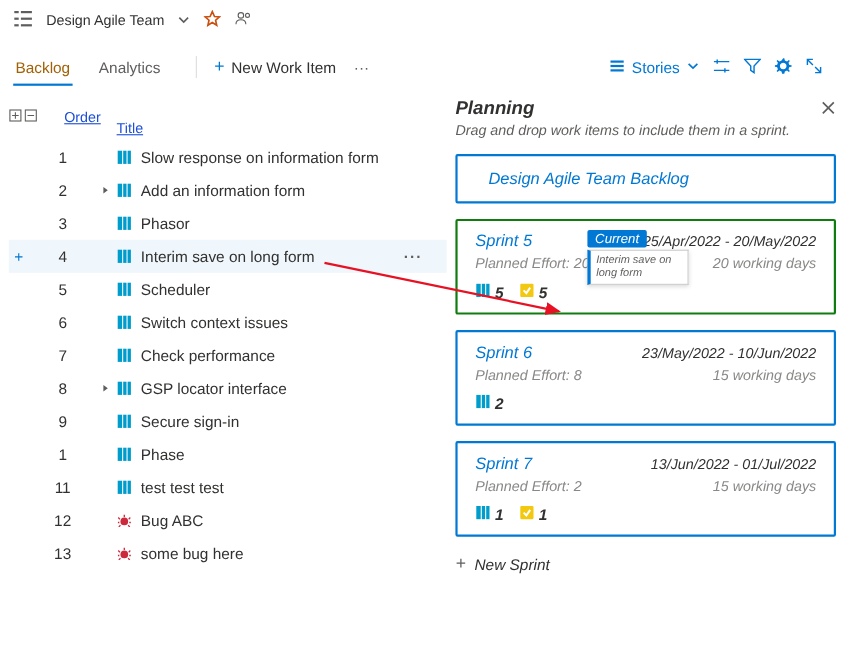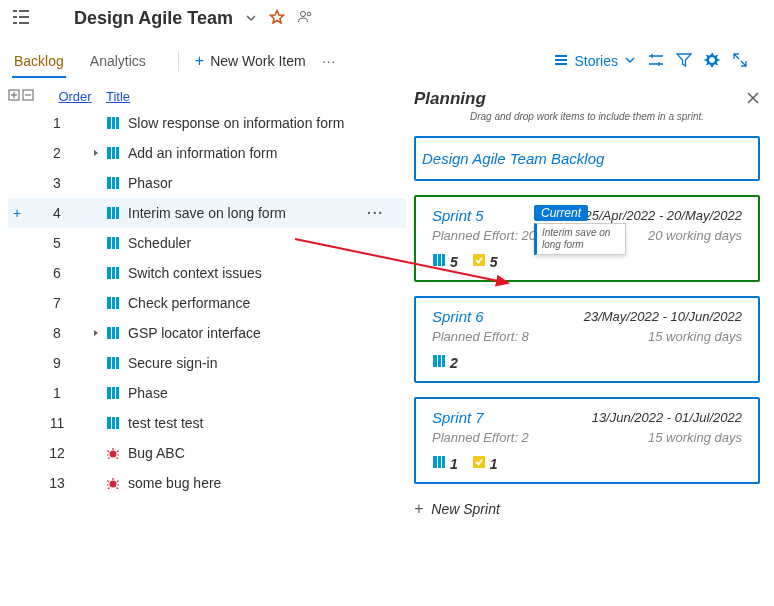--- a/index.html
+++ b/index.html
@@ -1,20 +1,20 @@
 <!DOCTYPE html>
 <html><head>
 <meta charset="utf-8">
 <style>
 * { box-sizing: border-box; margin: 0; padding: 0; }
 body { font-family: "Segoe UI", -apple-system, sans-serif; font-size: 14px; color: #323130; background: #fff; width: 774px; height: 606px; overflow: hidden; position: relative; }
 
 .header { display: flex; align-items: center; padding: 8px 12px 12px; gap: 12px; }
 .breadcrumb-icon svg { width: 18px; height: 18px; }
-.page-title { font-size: 18px; font-weight: 700; color: #323130; margin-left: 32px; }
+.page-title { font-size: 13px; font-weight: 400; color: #323130; }
 .chevron-icon svg { width: 12px; height: 12px; fill: #605e5c; }
 .star-icon svg { width: 16px; height: 16px; fill: none; stroke: #ca5010; stroke-width: 1.5; }
 .team-icon svg { width: 16px; height: 16px; fill: #605e5c; }
 
 .tabs-row { display: flex; align-items: center; padding: 0 12px; border-bottom: none; height: 40px; }
 .tab { padding: 8px 2px; margin-right: 22px; cursor: pointer; color: #605e5c; position: relative; }
 .tab.active { color: #a16207; }
 .tab.active::after { content:''; position:absolute; bottom:-1px; left:0; right:0; height:2px; background:#0078d4; }
 .divider-vert { width:1px; height:20px; background:#ddd; margin: 0 8px; }
 .toolbar-btn { display:flex; align-items:center; gap:6px; padding:4px 8px; cursor:pointer; color:#323130; }
@@ -28,42 +28,42 @@
 .tool-icon { cursor:pointer; }
 .tool-icon svg { width:16px; height:16px; fill:none; stroke:#0078d4; stroke-width:1.3; }
 .gear-icon svg { fill:#0078d4; stroke:none; }
 
 .content { display:flex; height:calc(100% - 92px); }
 .backlog-panel { width:406px; padding:4px 0 0 8px; }
 .table-header { display:flex; align-items:center; padding:4px 0; color:#1d4ed8; font-size:13px;text-decoration:underline; }
 .exp-icons { display:flex; gap:2px; padding-left:0; width:36px; }
 .exp-icons svg { width:12px; height:12px; }
 .th-order { width:62px; text-align:center; }
-.th-title { flex:1; padding-left:0; }
+.th-title { flex:1; padding-left:0;margin-top:20px; }
 
 .row { display:flex; align-items:center; height:30px; padding-left:0; }
 .row.selected { background:#eff6fc; }
 .row-add { width:18px; text-align:center; color:#0078d4; cursor:pointer; }
 .row-order { width:62px; text-align:center; color:#323130; }
 .row-chevron { width:16px; text-align:center; }
 .row-chevron svg { width:10px; height:10px; fill:#605e5c; }
 .item-icon { width:18px; display:flex; justify-content:center; }
 .story-icon svg { width:14px; height:14px; }
 .bug-icon svg { width:12px; height:12px; fill:#cc293d; }
 .row-title { flex:1; padding-left:6px; color:#323130; font-size:14px; }
 .row-more { padding-right:22px; color:#605e5c; cursor:pointer; font-weight:bold; letter-spacing:1px; }
 
 .planning-panel { flex:1; padding:8px 14px 0 8px; position:relative;font-style:italic; }
 .planning-header { display:flex; align-items:center; justify-content:space-between; }
 .planning-title { font-size:17px; font-weight:700; }
 .close-x svg { width:14px; height:14px; stroke:#605e5c; stroke-width:1.5; fill:none; }
-.planning-sub { color:#605e5c; font-size:10px; margin-top:2px;text-align:center; }
+.planning-sub { color:#605e5c; font-size:13px; margin-top:2px; }
 
 .sprint-card { border:2px solid #0078d4; border-radius:2px; padding:10px 16px; margin-top:14px; position:relative; }
-.sprint-card.backlog { padding:12px 6px; }
+.sprint-card.backlog { padding:12px 28px; }
 .sprint-card.current { border-color:#107c10; }
 .sprint-name { color:#0078d4; font-size:15px; }
 .sprint-top { display:flex; justify-content:space-between; align-items:center; }
 .current-badge { background:#0078d4; color:#fff; font-size:12px; padding:1px 7px; border-radius:2px; position:absolute; left:118px; top:8px; }
 .sprint-dates { font-size:13px; color:#323130; }
 .sprint-mid { display:flex; justify-content:space-between; margin-top:4px; }
 .planned-effort { color:#898887; font-size:13px; }
 .working-days { color:#898887; font-size:13px; }
 .sprint-counts { display:flex; gap:14px; margin-top:10px; align-items:center; }
 .count-item { display:flex; align-items:center; gap:4px; font-weight:600; font-size:14px; }

